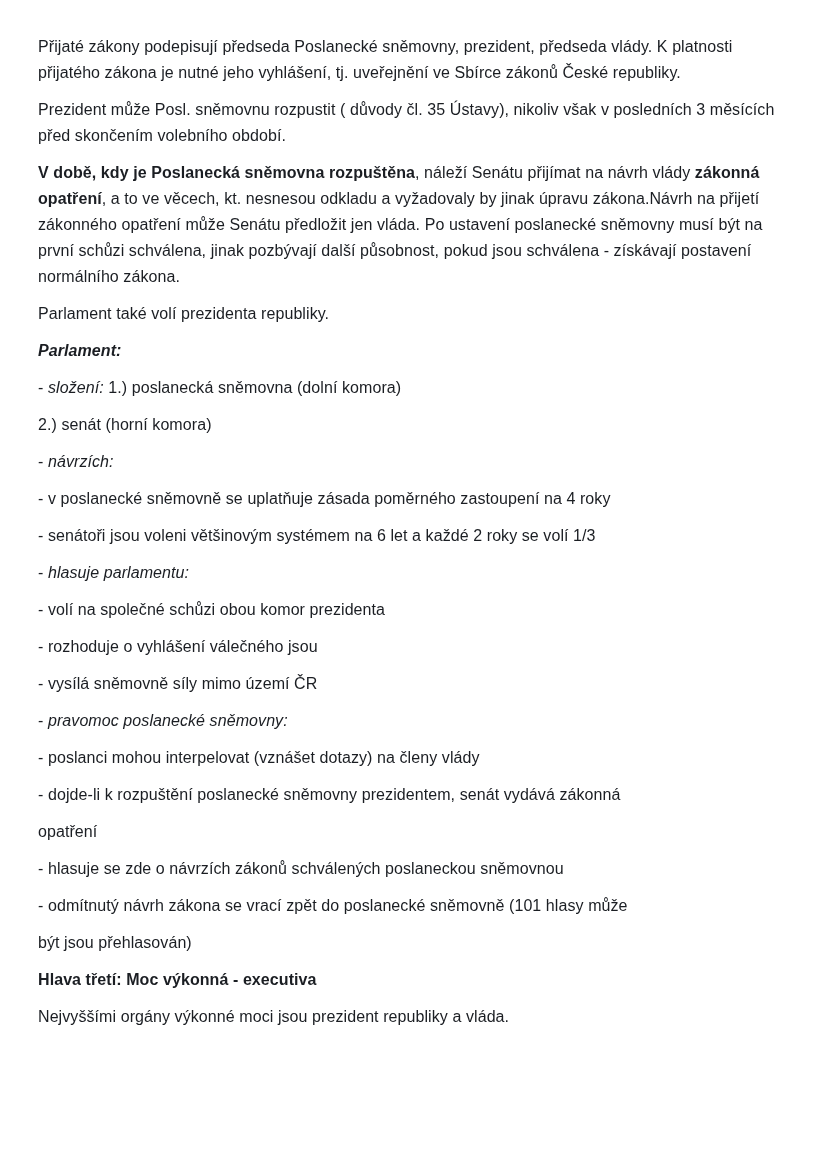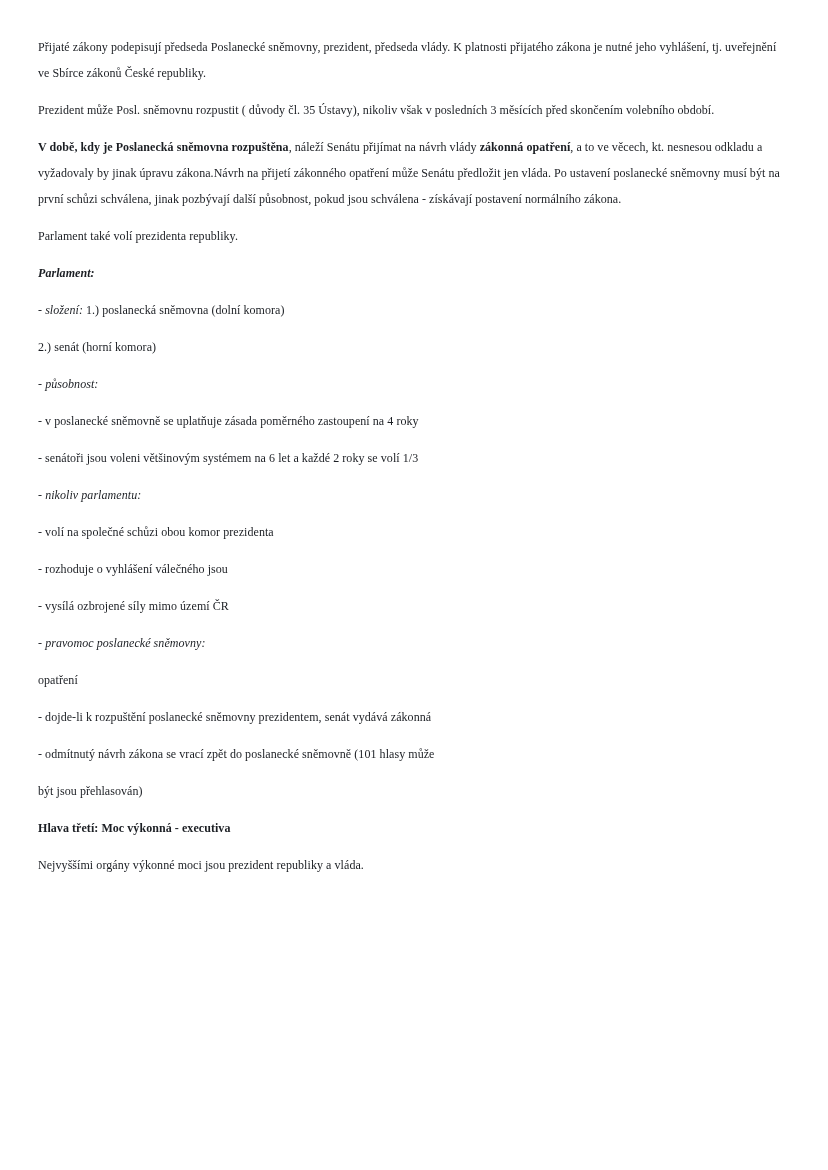--- a/index.html
+++ b/index.html
@@ -22,26 +22,25 @@
     min-height: 1170px;
     padding: 34px 38px 40px 38px;
     background: #ffffff;
   }
   .doc {
     width: 752px;
   }
 
   
   .p {
-    font-size: 12px;
+    font-size: 16px;
     line-height: 26px;
     color: #1b1e23;
     margin: 0;
     letter-spacing: 0.005em;
-    font-family: Liberation Serif, serif;
   }
 
   
   .p + .p { margin-top: 11px; }
 
   
   .para { max-width: 752px; }
 
   
   .row { margin-top: 11px; }
@@ -62,28 +61,30 @@
 
 <div class="page">
   <div class="doc" id="doc-root">
       <div class="p para"><span>Přijaté zákony podepisují předseda Poslanecké sněmovny, prezident, předseda vlády. K platnosti přijatého zákona je nutné jeho vyhlášení, tj. uveřejnění ve Sbírce zákonů České republiky.</span></div>
       <div class="p para"><span>Prezident může Posl. sněmovnu rozpustit ( důvody čl. 35 Ústavy), nikoliv však v posledních 3 měsících před skončením volebního období.</span></div>
       <div class="p para"><span class="b">V době, kdy je Poslanecká sněmovna rozpuštěna</span><span>, náleží Senátu přijímat na návrh vlády </span><span class="b">zákonná opatření</span><span>, a to ve věcech, kt. nesnesou odkladu a vyžadovaly by jinak úpravu zákona.Návrh na přijetí zákonného opatření může Senátu předložit jen vláda. Po ustavení poslanecké sněmovny musí být na první schůzi schválena, jinak pozbývají další působnost, pokud jsou schválena - získávají postavení normálního zákona.</span></div>
       <div class="p para"><span>Parlament také volí prezidenta republiky.</span></div>
       <div class="p para gap-lg sec-head"><span class="bi">Parlament:</span></div>
       <div class="p row"><span>- </span><span class="i">složení:</span><span> 1.) poslanecká sněmovna (dolní komora)</span></div>
       <div class="p row"><span>2.) senát (horní komora)</span></div>
-      <div class="p row"><span>- </span><span class="i">působnost:</span></div>
+      <div class="p row"><span>- </span><span class="i">návrzích:</span></div>
       <div class="p row"><span>- v poslanecké sněmovně se uplatňuje zásada poměrného zastoupení na 4 roky</span></div>
       <div class="p row"><span>- senátoři jsou voleni většinovým systémem na 6 let a každé 2 roky se volí 1/3</span></div>
-      <div class="p row"><span>- </span><span class="i">nikoliv parlamentu:</span></div>
+      <div class="p row"><span>- </span><span class="i">hlasuje parlamentu:</span></div>
       <div class="p row"><span>- volí na společné schůzi obou komor prezidenta</span></div>
       <div class="p row"><span>- rozhoduje o vyhlášení válečného jsou</span></div>
-      <div class="p row"><span>- vysílá ozbrojené síly mimo území ČR</span></div>
+      <div class="p row"><span>- vysílá sněmovně síly mimo území ČR</span></div>
       <div class="p row"><span>- </span><span class="i">pravomoc poslanecké sněmovny:</span></div>
+      <div class="p row"><span>- poslanci mohou interpelovat (vznášet dotazy) na členy vlády</span></div>
+      <div class="p row"><span>- dojde-li k rozpuštění poslanecké sněmovny prezidentem, senát vydává zákonná</span></div>
       <div class="p row"><span>opatření</span></div>
-      <div class="p row"><span>- dojde-li k rozpuštění poslanecké sněmovny prezidentem, senát vydává zákonná</span></div>
+      <div class="p row"><span>- hlasuje se zde o návrzích zákonů schválených poslaneckou sněmovnou</span></div>
       <div class="p row"><span>- odmítnutý návrh zákona se vrací zpět do poslanecké sněmovně (101 hlasy může</span></div>
       <div class="p row"><span>být jsou přehlasován)</span></div>
       <div class="p para head-bold"><span class="b">Hlava třetí: Moc výkonná - executiva</span></div>
       <div class="p para"><span>Nejvyššími orgány výkonné moci jsou prezident republiky a vláda.</span></div>
     </div>
 </div>
 
 </body></html>

